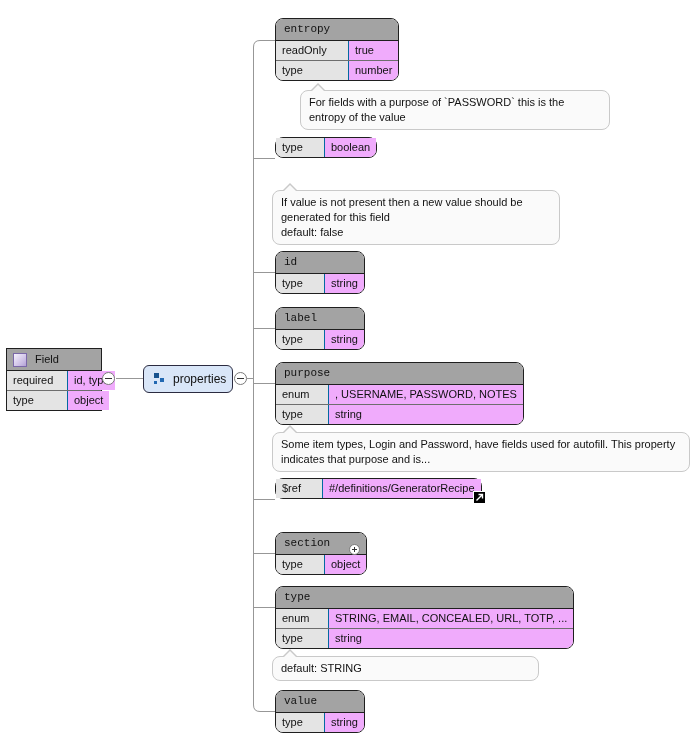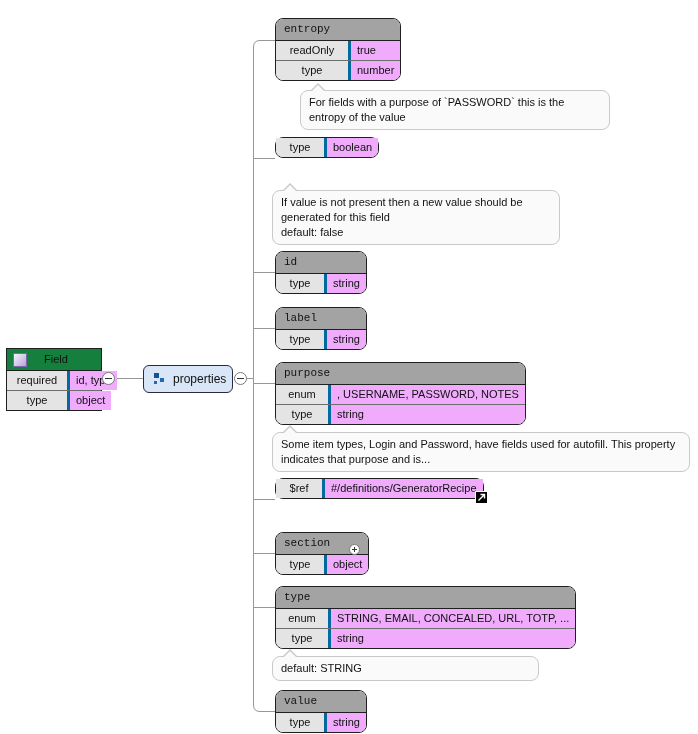--- a/index.html
+++ b/index.html
@@ -29,39 +29,38 @@
     padding:3px 8px 3px 8px;
     line-height:15px;
     white-space:nowrap;
     font-family:Liberation Mono, monospace;
   }
   .node-row{display:flex;}
   .node-row + .node-row{border-top:1px solid #6e6e6e;}
   .cell{padding:2px 6px;line-height:15px;white-space:nowrap;}
   .cell.key{
     background:#e4e4e4;
-    border-right:3px solid #0369a1;
+    border-right:1px solid #0369a1;
     flex:0 0 auto;
-    text-align:center;
   }
   .cell.val{background:#f0abfc;flex:1 1 auto;}
   .node-row:last-child .cell.key{border-radius:0 0 0 7px;}
   .node-row:last-child .cell.val{border-radius:0 0 7px 0;}
 
   
   .fieldbox{
     position:absolute;
     left:6px;top:348px;width:94px;
     border:1px solid #1f1f1f;
     background:#ffffff;
     z-index:2;
   }
   .fieldbox-header{
-    display:flex;align-items:center;gap:17px;
-    background:#15803d;
+    display:flex;align-items:center;gap:8px;
+    background:#a3a3a3;
     border-bottom:1px solid #1f1f1f;
     padding:3px 6px;line-height:15px;
   }
   .field-icon{
     width:12px;height:12px;
     border:1px solid #7b68a8;
     background:linear-gradient(135deg,#f6f2fc 0%,#cabcE4 70%,#b2a0d4 100%);
     flex:0 0 auto;
   }
   .fieldbox .node-row + .node-row{border-top:1px solid #6e6e6e;}

